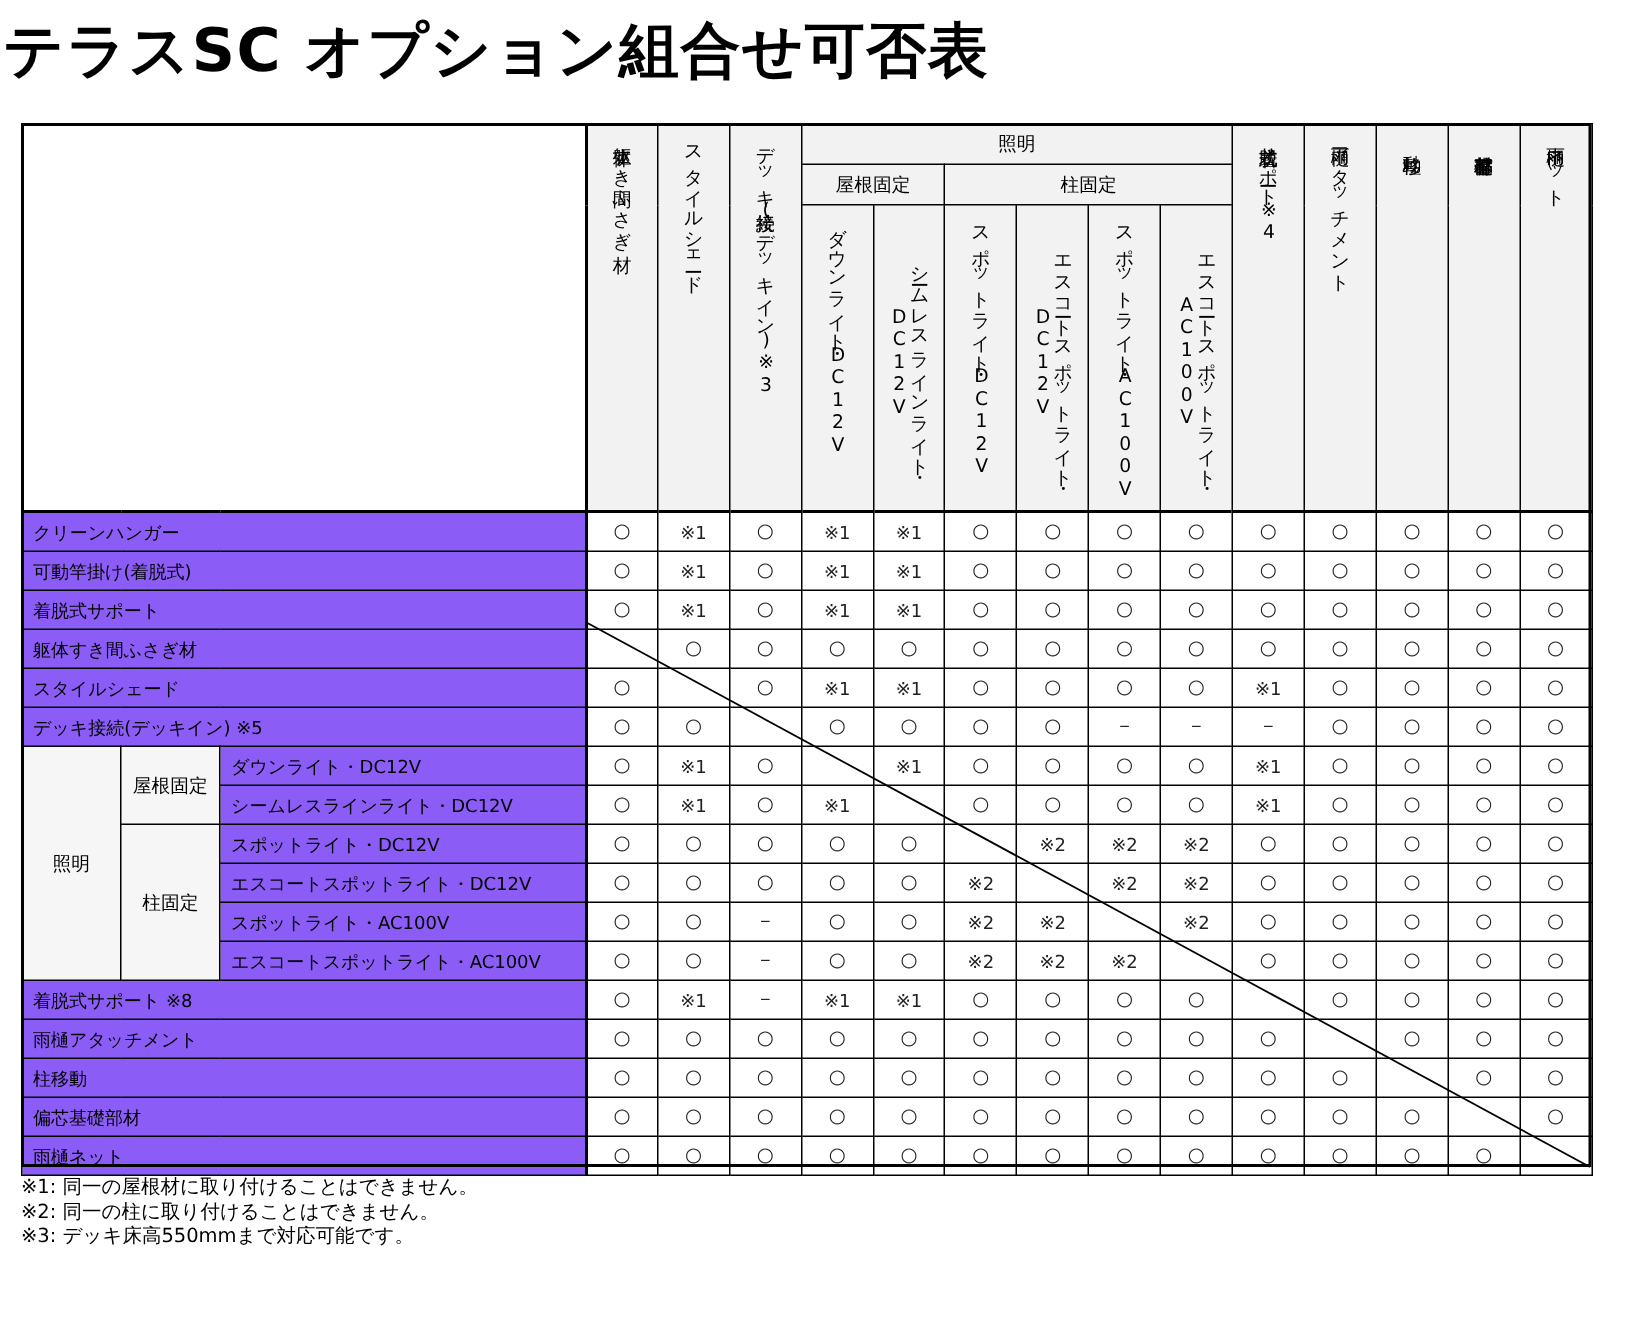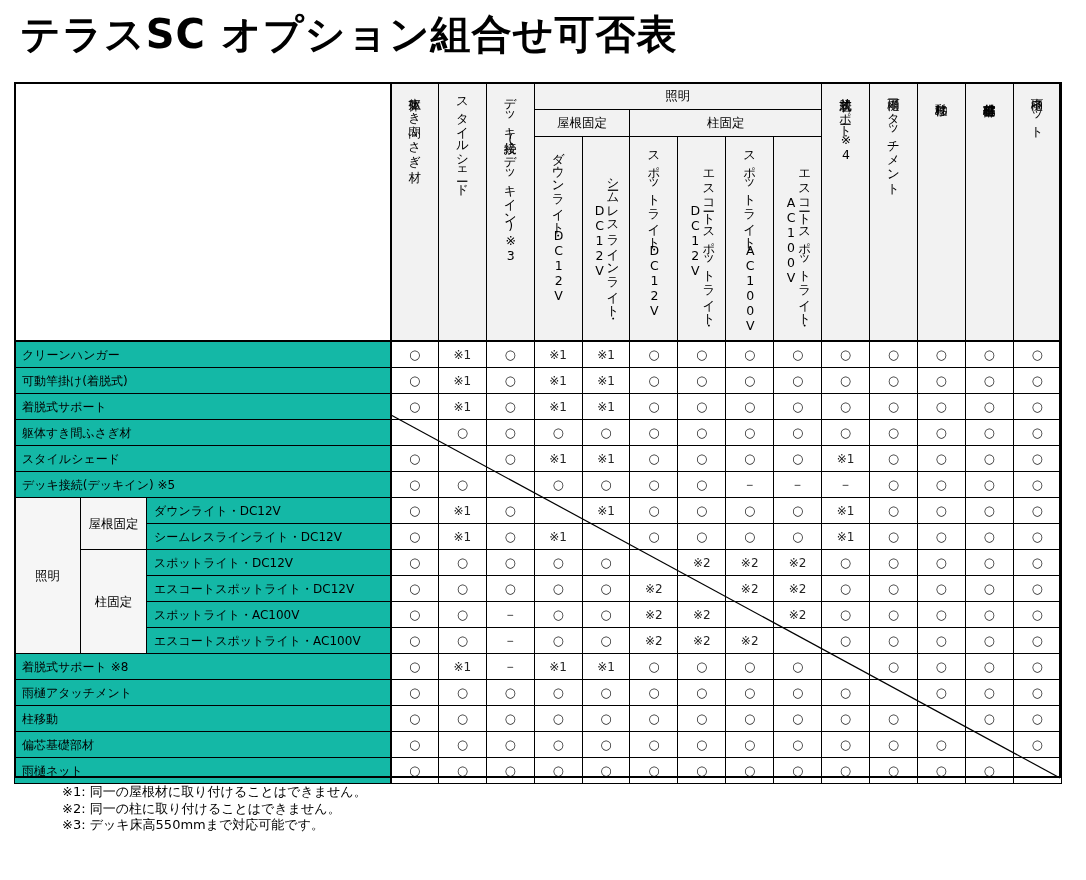--- a/index.html
+++ b/index.html
@@ -1,40 +1,40 @@
 <!DOCTYPE html>
 <html><head>
 <meta charset="utf-8">
 <style>
   html, body { margin:0; padding:0; background:#ffffff; }
   body { width:1086px; height:880px; position:relative; overflow:hidden;
          font-family:"DejaVu Sans", "Liberation Sans", sans-serif; color:#000; }
-  .title { position:absolute; left:20px; top:8px; font-size:40px; font-weight:bold;
+  .title { position:absolute; left:2px; top:8px; font-size:40px; font-weight:bold;
            letter-spacing:1px; line-height:52px; white-space:nowrap; }
   .tbl { position:absolute; left:14px; top:82px; width:1047px; height:696px; }
   .tbl table { border-collapse:collapse; table-layout:fixed; width:1047px; }
   .tbl td, .tbl th { border:1px solid #000; padding:0; font-weight:normal; font-size:12px;
            line-height:14px; }
   .frame { position:absolute; left:14px; top:82px; width:1043px; height:692px;
            border:2px solid #000; pointer-events:none; }
   th.corner { background:#fff; }
   th.h { background:#f2f2f2; vertical-align:top; text-align:center; }
   th.grp { background:#f2f2f2; text-align:center; height:26px; font-size:12.5px; vertical-align:middle; }
   .vt { writing-mode:vertical-rl; text-orientation:upright; font-size:12.5px; letter-spacing:0;
         display:inline-block; padding-top:6px; line-height:14px; }
-  td.lbl { background:#14b8a6; padding-left:7px; font-size:12px; height:25px; white-space:nowrap; }
+  td.lbl { background:#8b5cf6; padding-left:7px; font-size:12px; height:25px; white-space:nowrap; }
   td.lbl2 { background:#f6f6f6; text-align:center; font-size:12.5px; }
   td.v { text-align:center; font-size:13px; color:#222; height:25px; }
   td.v.mark { font-size:12px; }
   tr.hr1 th { height:26px; }
   .thick-r { border-right:2px solid #000 !important; }
   .thick-b { border-bottom:2px solid #000 !important; }
   .diag { position:absolute; left:0; top:0; pointer-events:none; }
   .notes { position:absolute; left:14px; top:784px; font-size:13px; line-height:16.5px; }
-  .notes div { white-space:nowrap;margin-left:48px; }
+  .notes div { white-space:nowrap; }
 </style>
 </head>
 <body>
 
 <div class="title">テラスSC オプション組合せ可否表</div>
 
 <div class="tbl">
   <table id="grid">
     <colgroup>
       <col style="width:66px">

